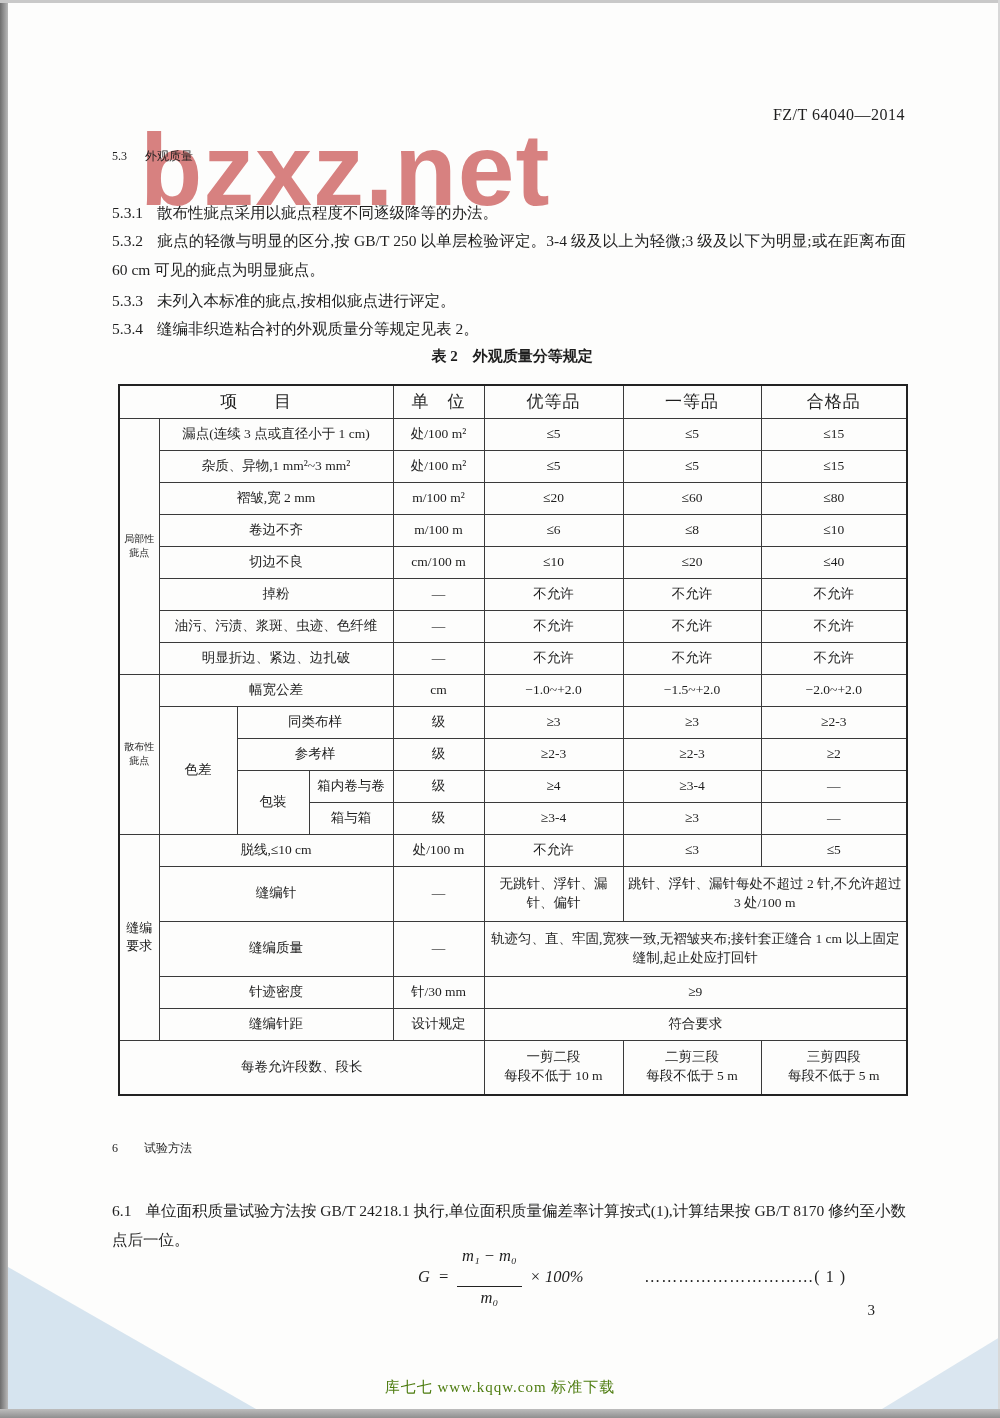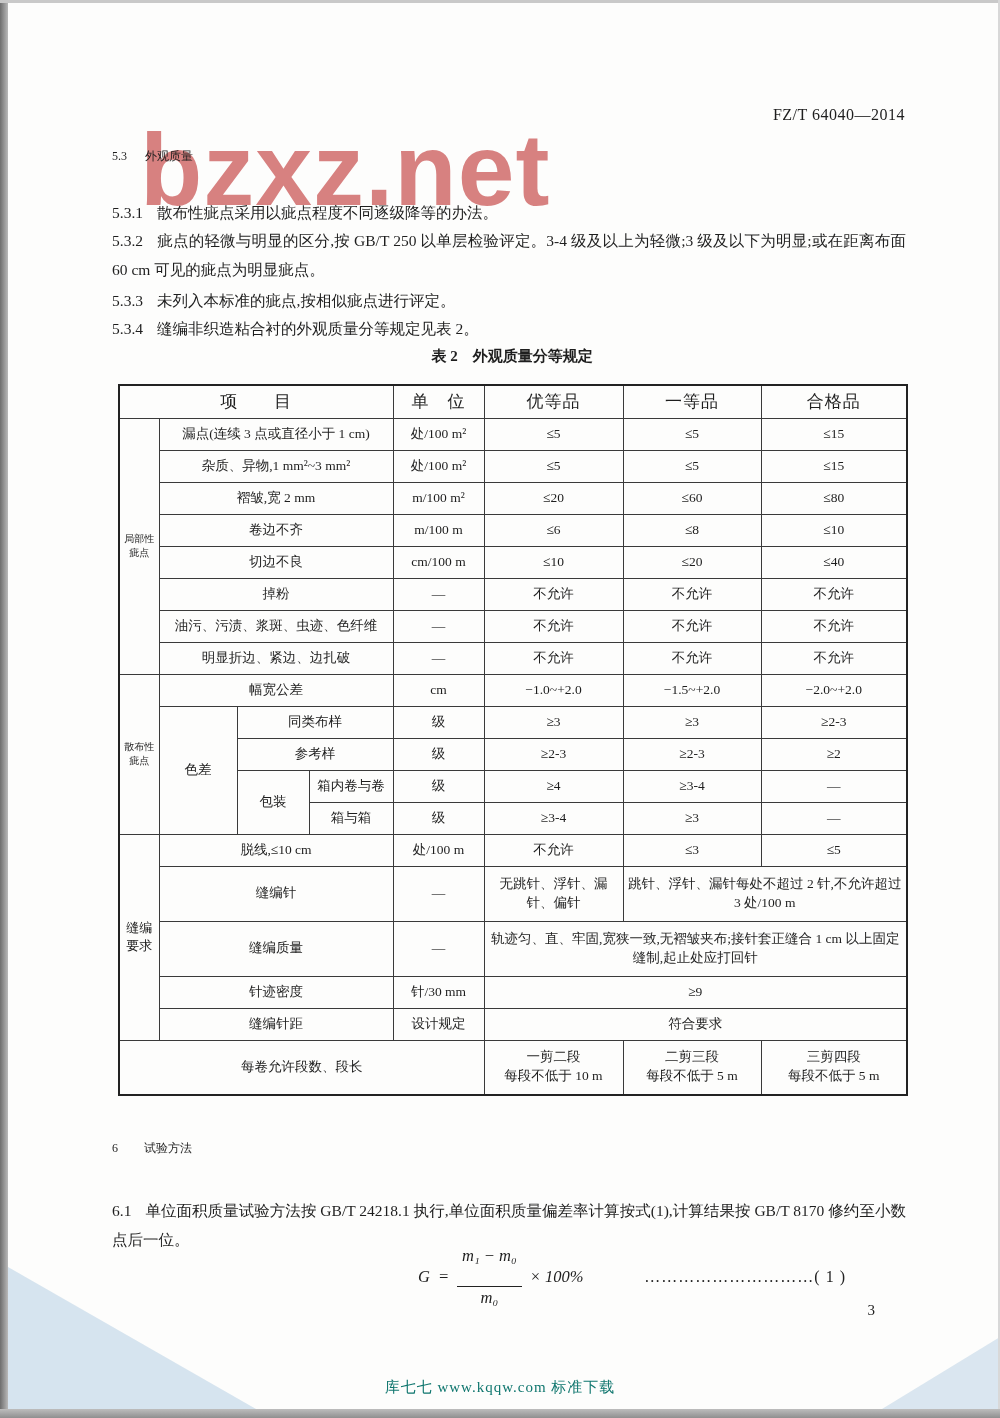--- a/index.html
+++ b/index.html
@@ -65,21 +65,21 @@
                  display:flex; align-items:center; font-size:16px; }
   .formula { position:absolute; left:300px; display:inline-flex; align-items:center; gap:8px;
              font-style:italic; font-size:16.5px; }
   .frac { display:inline-block; text-align:center; vertical-align:middle; line-height:1.25; }
   .frac .num { display:block; border-bottom:1.5px solid #222; padding:0 5px 19px; }
   .frac .den { display:block; padding-top:1px; }
   .dots { position:absolute; right:60px; letter-spacing:1px; color:#222; font-style:normal; }
   
   .pageno { position:absolute; top:1302px; right:125px; font-size:15px; }
   .footer { position:absolute; top:1378px; left:0; width:100%; text-align:center;
-            font-size:15px; color:#0f766e; letter-spacing:1px; }
+            font-size:15px; color:#4d7c0f; letter-spacing:1px; }
 </style>
 </head>
 <body>
 
 <div class="page">
 
   <div class="edge-left"></div>
   <div class="edge-top"></div>
   <div class="edge-right"></div>
   <div class="edge-bottom"></div>

